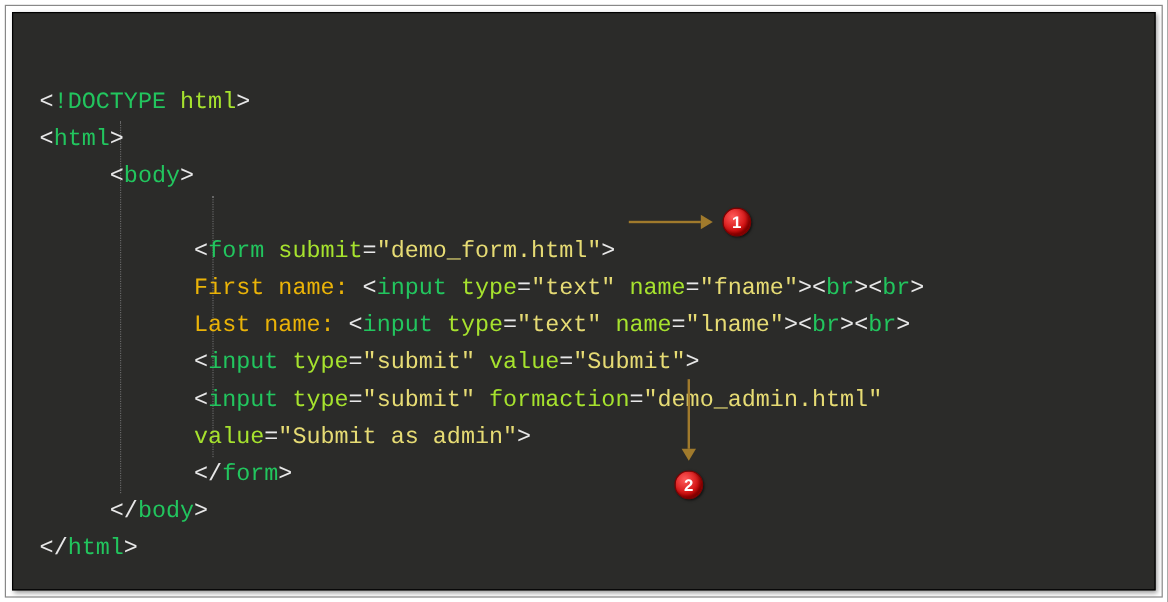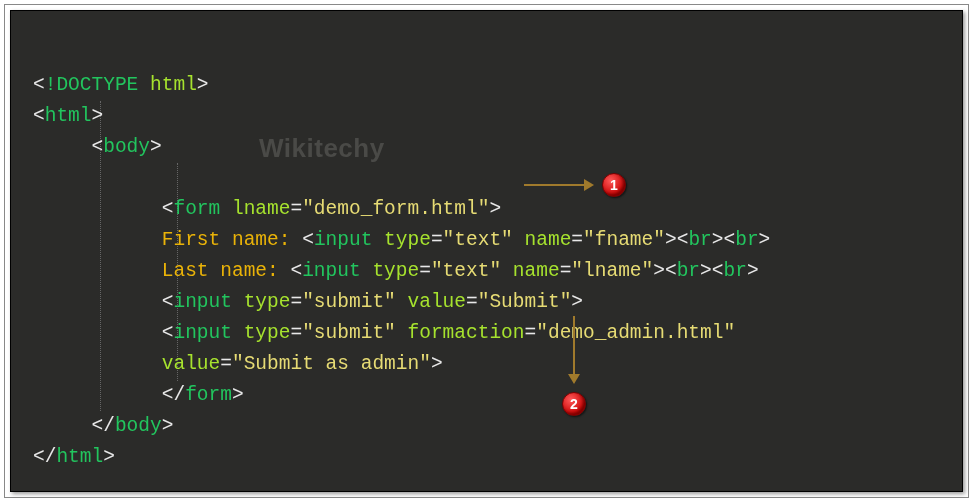--- a/index.html
+++ b/index.html
@@ -106,31 +106,30 @@
   }
   .badge.vert { margin-left: 0; margin-top: 8px; }
 </style>
 </head>
 <body>
 
 <div class="outer-border"></div>
 
 <div class="code-panel">
 
-  <div class="watermark">Wikitechy</div>
 
   <div class="indent-guide" style="top:90px; left:89px; height:310px;"></div>
   <div class="indent-guide" style="top:152px; left:166px; height:218px;"></div>
 
   <div class="code-content">
 <span><span class="punct">&lt;</span><span class="tag">!DOCTYPE</span><span class="txt"> </span><span class="attr">html</span><span class="punct">&gt;</span></span>
 <span><span class="punct">&lt;</span><span class="tag">html</span><span class="punct">&gt;</span></span>
 <span>     <span class="punct">&lt;</span><span class="tag">body</span><span class="punct">&gt;</span></span>
 
-<span>           <span class="punct">&lt;</span><span class="tag">form</span><span class="txt"> </span><span class="attr">lname</span><span class="op">=</span><span class="str">"demo_form.html"</span><span class="punct">&gt;</span></span>
+<span>           <span class="punct">&lt;</span><span class="tag">form</span><span class="txt"> </span><span class="attr">submit</span><span class="op">=</span><span class="str">"demo_form.html"</span><span class="punct">&gt;</span></span>
 <span>           <span class="txt">First name: </span><span class="punct">&lt;</span><span class="tag">input</span><span class="txt"> </span><span class="attr">type</span><span class="op">=</span><span class="str">"text"</span><span class="txt"> </span><span class="attr">name</span><span class="op">=</span><span class="str">"fname"</span><span class="punct">&gt;</span><span class="punct">&lt;</span><span class="tag">br</span><span class="punct">&gt;</span><span class="punct">&lt;</span><span class="tag">br</span><span class="punct">&gt;</span></span>
 <span>           <span class="txt">Last name: </span><span class="punct">&lt;</span><span class="tag">input</span><span class="txt"> </span><span class="attr">type</span><span class="op">=</span><span class="str">"text"</span><span class="txt"> </span><span class="attr">name</span><span class="op">=</span><span class="str">"lname"</span><span class="punct">&gt;</span><span class="punct">&lt;</span><span class="tag">br</span><span class="punct">&gt;</span><span class="punct">&lt;</span><span class="tag">br</span><span class="punct">&gt;</span></span>
 <span>           <span class="punct">&lt;</span><span class="tag">input</span><span class="txt"> </span><span class="attr">type</span><span class="op">=</span><span class="str">"submit"</span><span class="txt"> </span><span class="attr">value</span><span class="op">=</span><span class="str">"Submit"</span><span class="punct">&gt;</span></span>
 <span>           <span class="punct">&lt;</span><span class="tag">input</span><span class="txt"> </span><span class="attr">type</span><span class="op">=</span><span class="str">"submit"</span><span class="txt"> </span><span class="attr">formaction</span><span class="op">=</span><span class="str">"demo_admin.html"</span></span>
 <span>           <span class="attr">value</span><span class="op">=</span><span class="str">"Submit as admin"</span><span class="punct">&gt;</span></span>
 <span>           <span class="punct">&lt;/</span><span class="tag">form</span><span class="punct">&gt;</span></span>
 <span>     <span class="punct">&lt;/</span><span class="tag">body</span><span class="punct">&gt;</span></span>
 <span><span class="punct">&lt;/</span><span class="tag">html</span><span class="punct">&gt;</span></span>
   </div>
 

